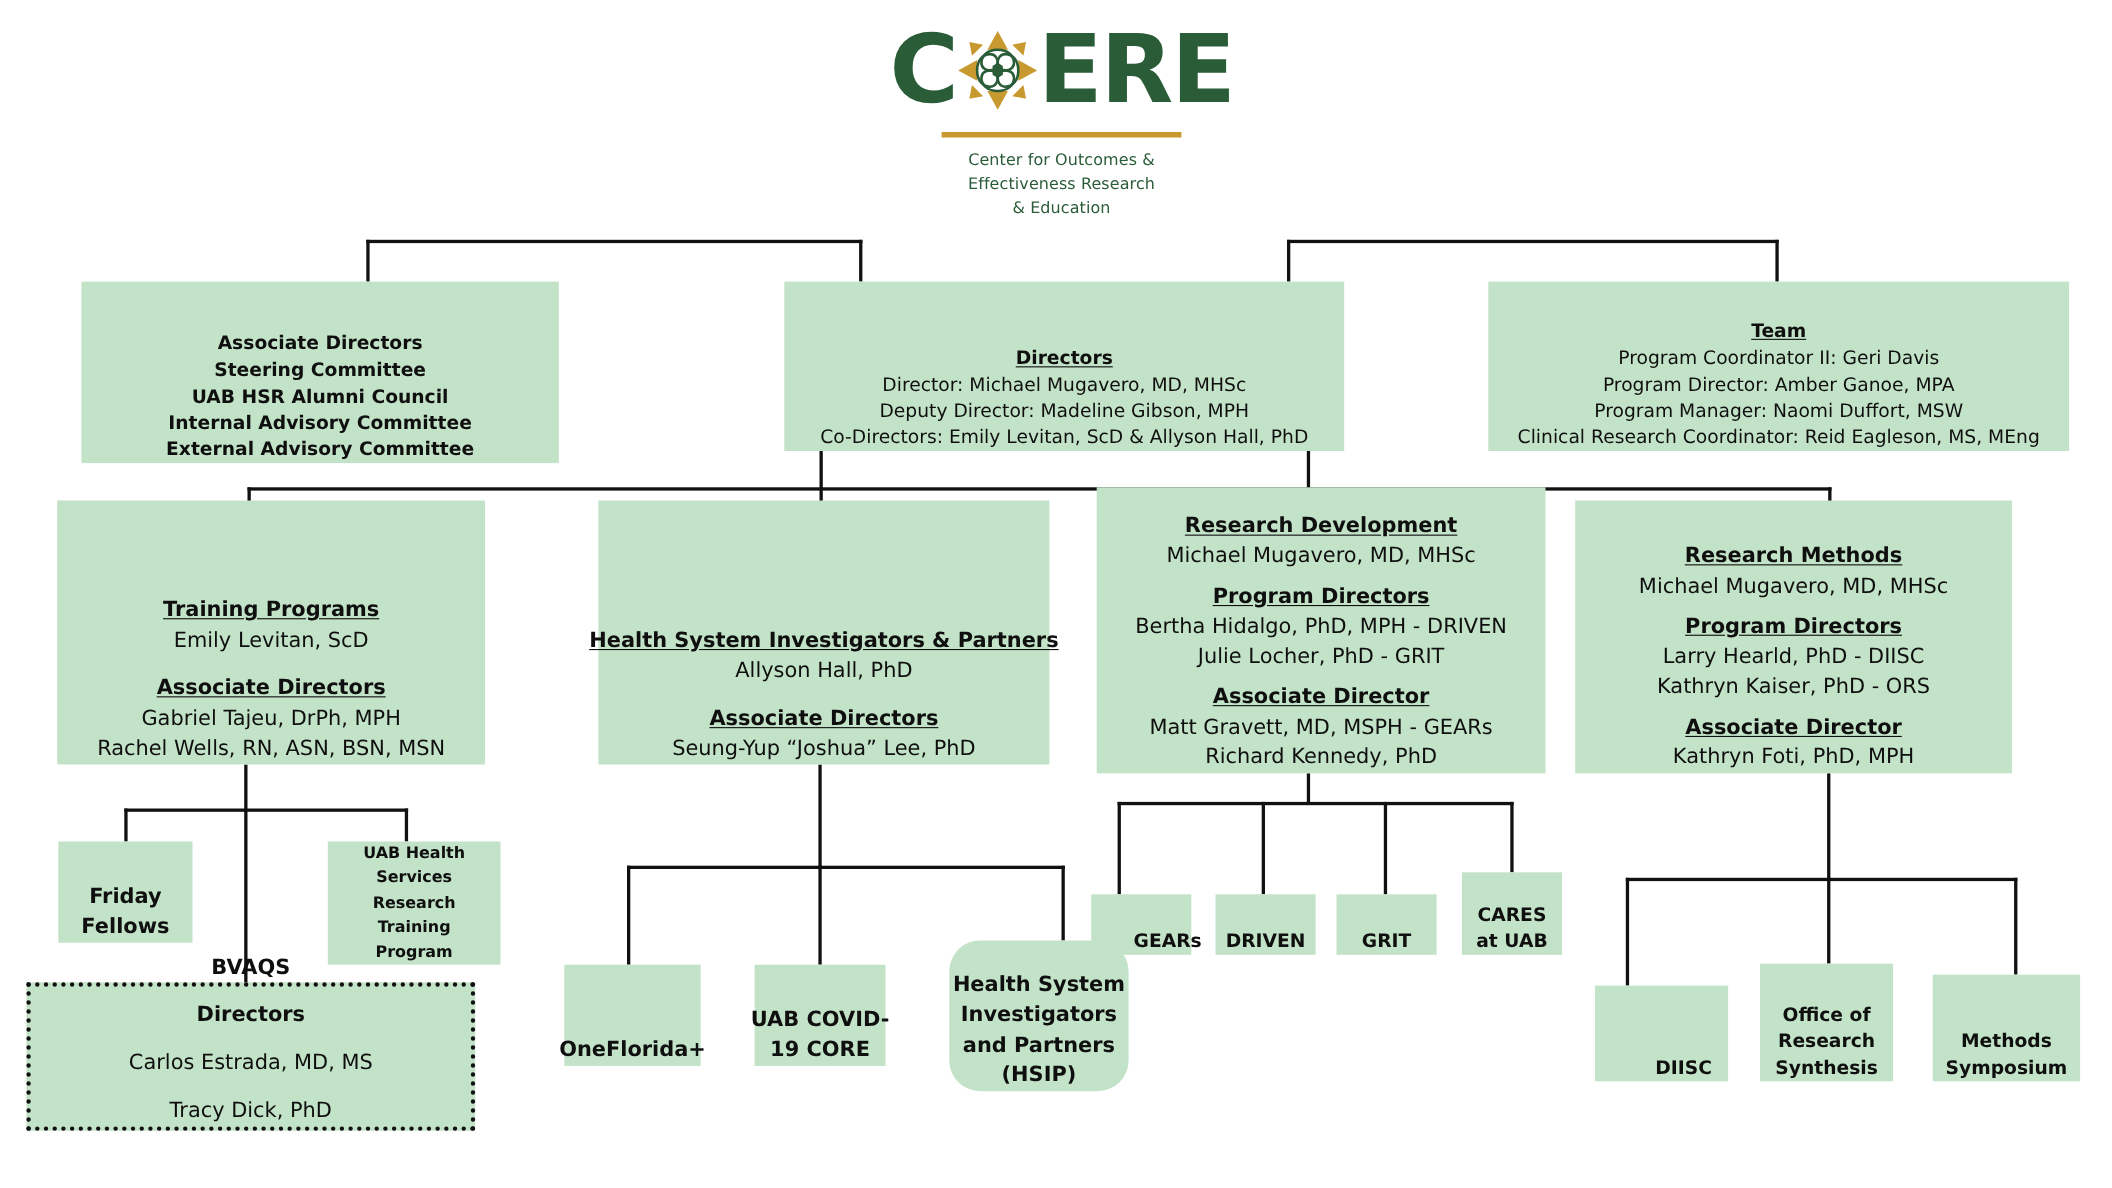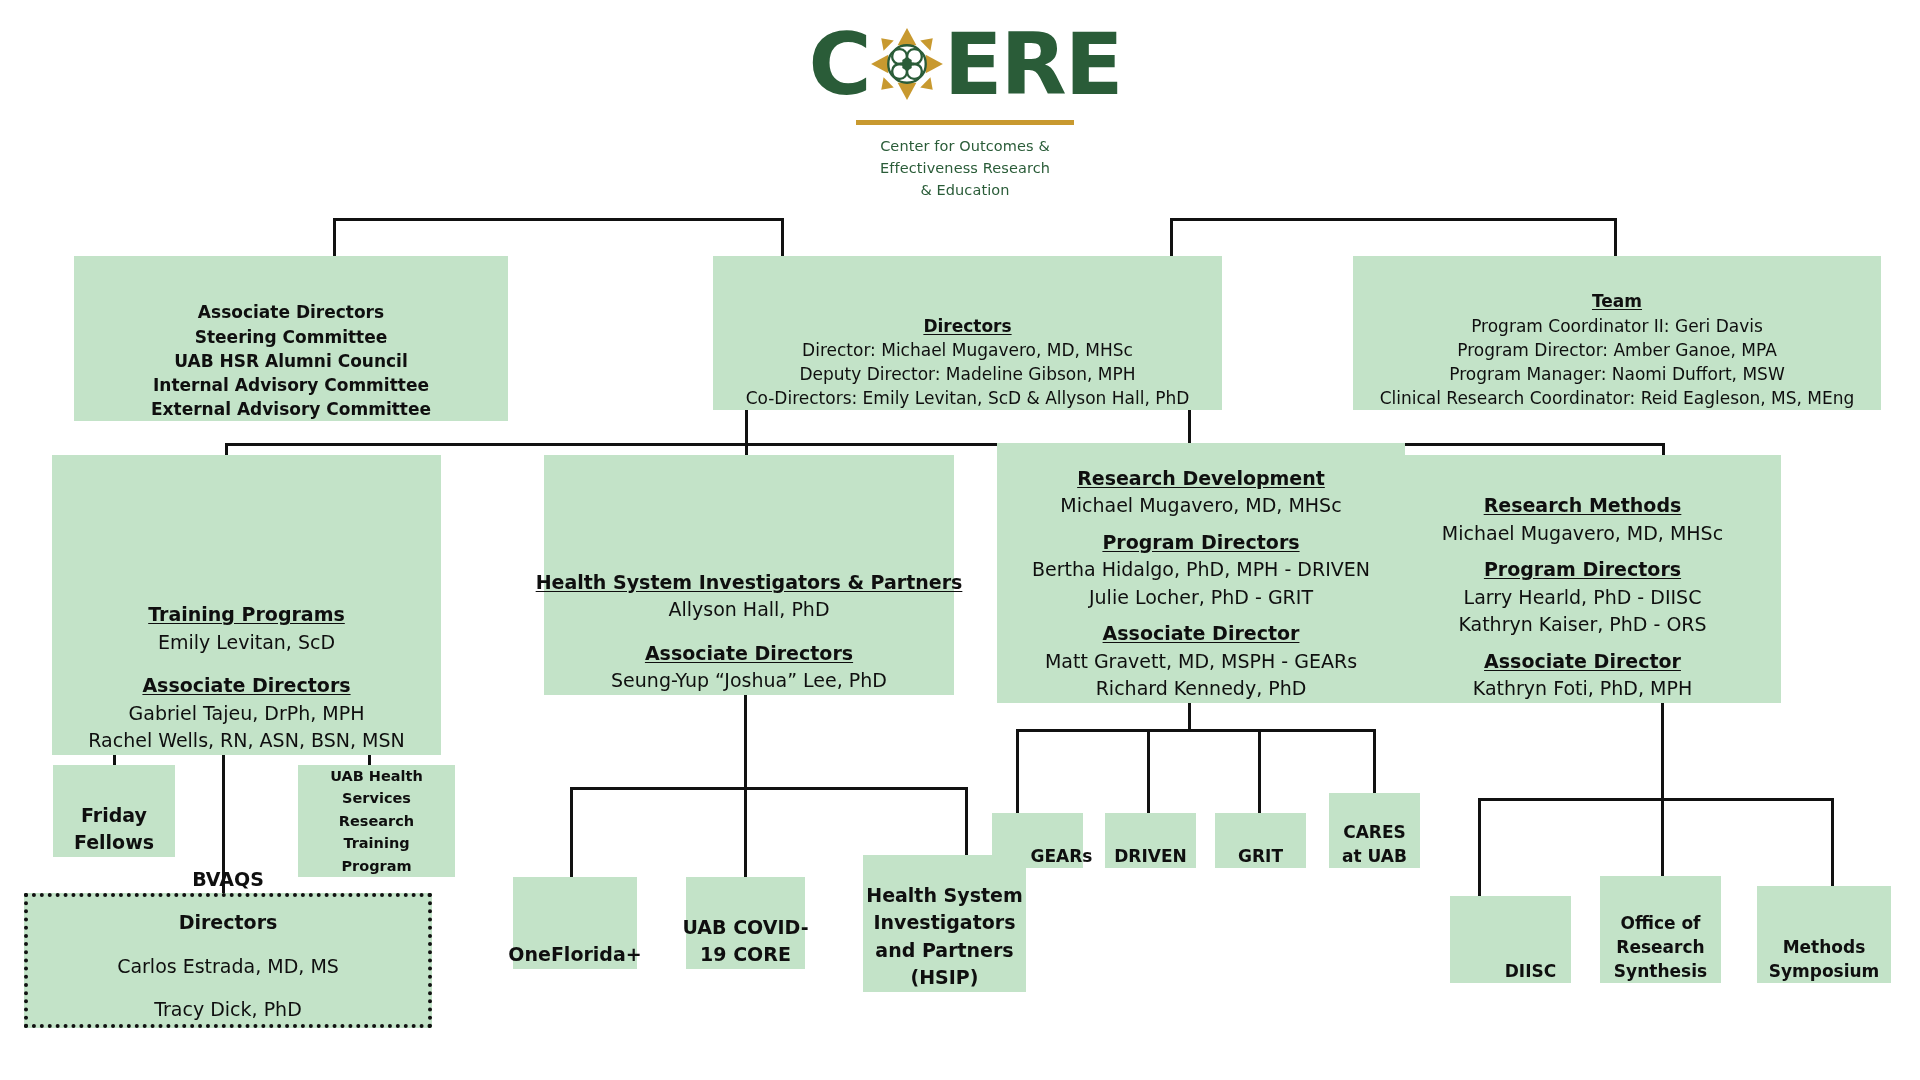--- a/index.html
+++ b/index.html
@@ -172,21 +172,21 @@
   <span class="ln">Clinical Research Coordinator: Reid Eagleson, MS, MEng</span>
 </div>
 
 <div class="vline" style="left:745px; top:410px; height:35px;"></div>
 <div class="hline" style="left:225px; top:443px; width:1440px;"></div>
 <div class="vline" style="left:225px; top:443px; height:36px;"></div>
 <div class="vline" style="left:745px; top:443px; height:36px;"></div>
 <div class="vline" style="left:1188px; top:410px; height:69px;"></div>
 <div class="vline" style="left:1662px; top:443px; height:36px;"></div>
 
-<div class="node t16" style="left:52px; top:455px; width:389px; height:300px;">
+<div class="node t16" style="left:52px; top:455px; width:389px; height:240px;">
   <span class="ln uline">Training Programs</span>
   <span class="ln">Emily Levitan, ScD</span>
   <span class="gap"></span>
   <span class="ln uline">Associate Directors</span>
   <span class="ln">Gabriel Tajeu, DrPh, MPH</span>
   <span class="ln">Rachel Wells, RN, ASN, BSN, MSN</span>
 </div>
 
 <div class="node t16" style="left:544px; top:455px; width:410px; height:240px;">
   <span class="ln uline">Health System Investigators &amp; Partners</span>
@@ -202,21 +202,21 @@
   <span class="gap-sm"></span>
   <span class="ln uline">Program Directors</span>
   <span class="ln">Bertha Hidalgo, PhD, MPH - DRIVEN</span>
   <span class="ln">Julie Locher, PhD - GRIT</span>
   <span class="gap-sm"></span>
   <span class="ln uline">Associate Director</span>
   <span class="ln">Matt Gravett, MD, MSPH - GEARs</span>
   <span class="ln">Richard Kennedy, PhD</span>
 </div>
 
-<div class="node t16" style="left:1384px; top:455px; width:397px; height:248px;">
+<div class="node t16" style="left:1432px; top:455px; width:397px; height:248px;">
   <span class="ln uline">Research Methods</span>
   <span class="ln">Michael Mugavero, MD, MHSc</span>
   <span class="gap-sm"></span>
   <span class="ln uline">Program Directors</span>
   <span class="ln">Larry Hearld, PhD - DIISC</span>
   <span class="ln">Kathryn Kaiser, PhD - ORS</span>
   <span class="gap-sm"></span>
   <span class="ln uline">Associate Director</span>
   <span class="ln">Kathryn Foti, PhD, MPH</span>
 </div>
@@ -254,21 +254,21 @@
 
 <div class="node t16" style="left:513px; top:877px; width:124px; height:92px;">
   <span class="ln bold">OneFlorida+</span>
 </div>
 
 <div class="node t16" style="left:686px; top:877px; width:119px; height:92px;">
   <span class="ln bold">UAB COVID-</span>
   <span class="ln bold">19 CORE</span>
 </div>
 
-<div class="node t16" style="left:863px; top:855px; width:163px; height:137px;">
+<div class="node t16" style="left:863px; top:855px; width:163px; height:137px;border-radius:28px;">
   <span class="ln bold">Health System</span>
   <span class="ln bold">Investigators</span>
   <span class="ln bold">and Partners</span>
   <span class="ln bold">(HSIP)</span>
 </div>
 
 <div class="vline" style="left:1188px; top:703px; height:28px;"></div>
 <div class="hline" style="left:1016px; top:729px; width:360px;"></div>
 <div class="vline" style="left:1016px; top:729px; height:84px;"></div>
 <div class="vline" style="left:1147px; top:729px; height:84px;"></div>

